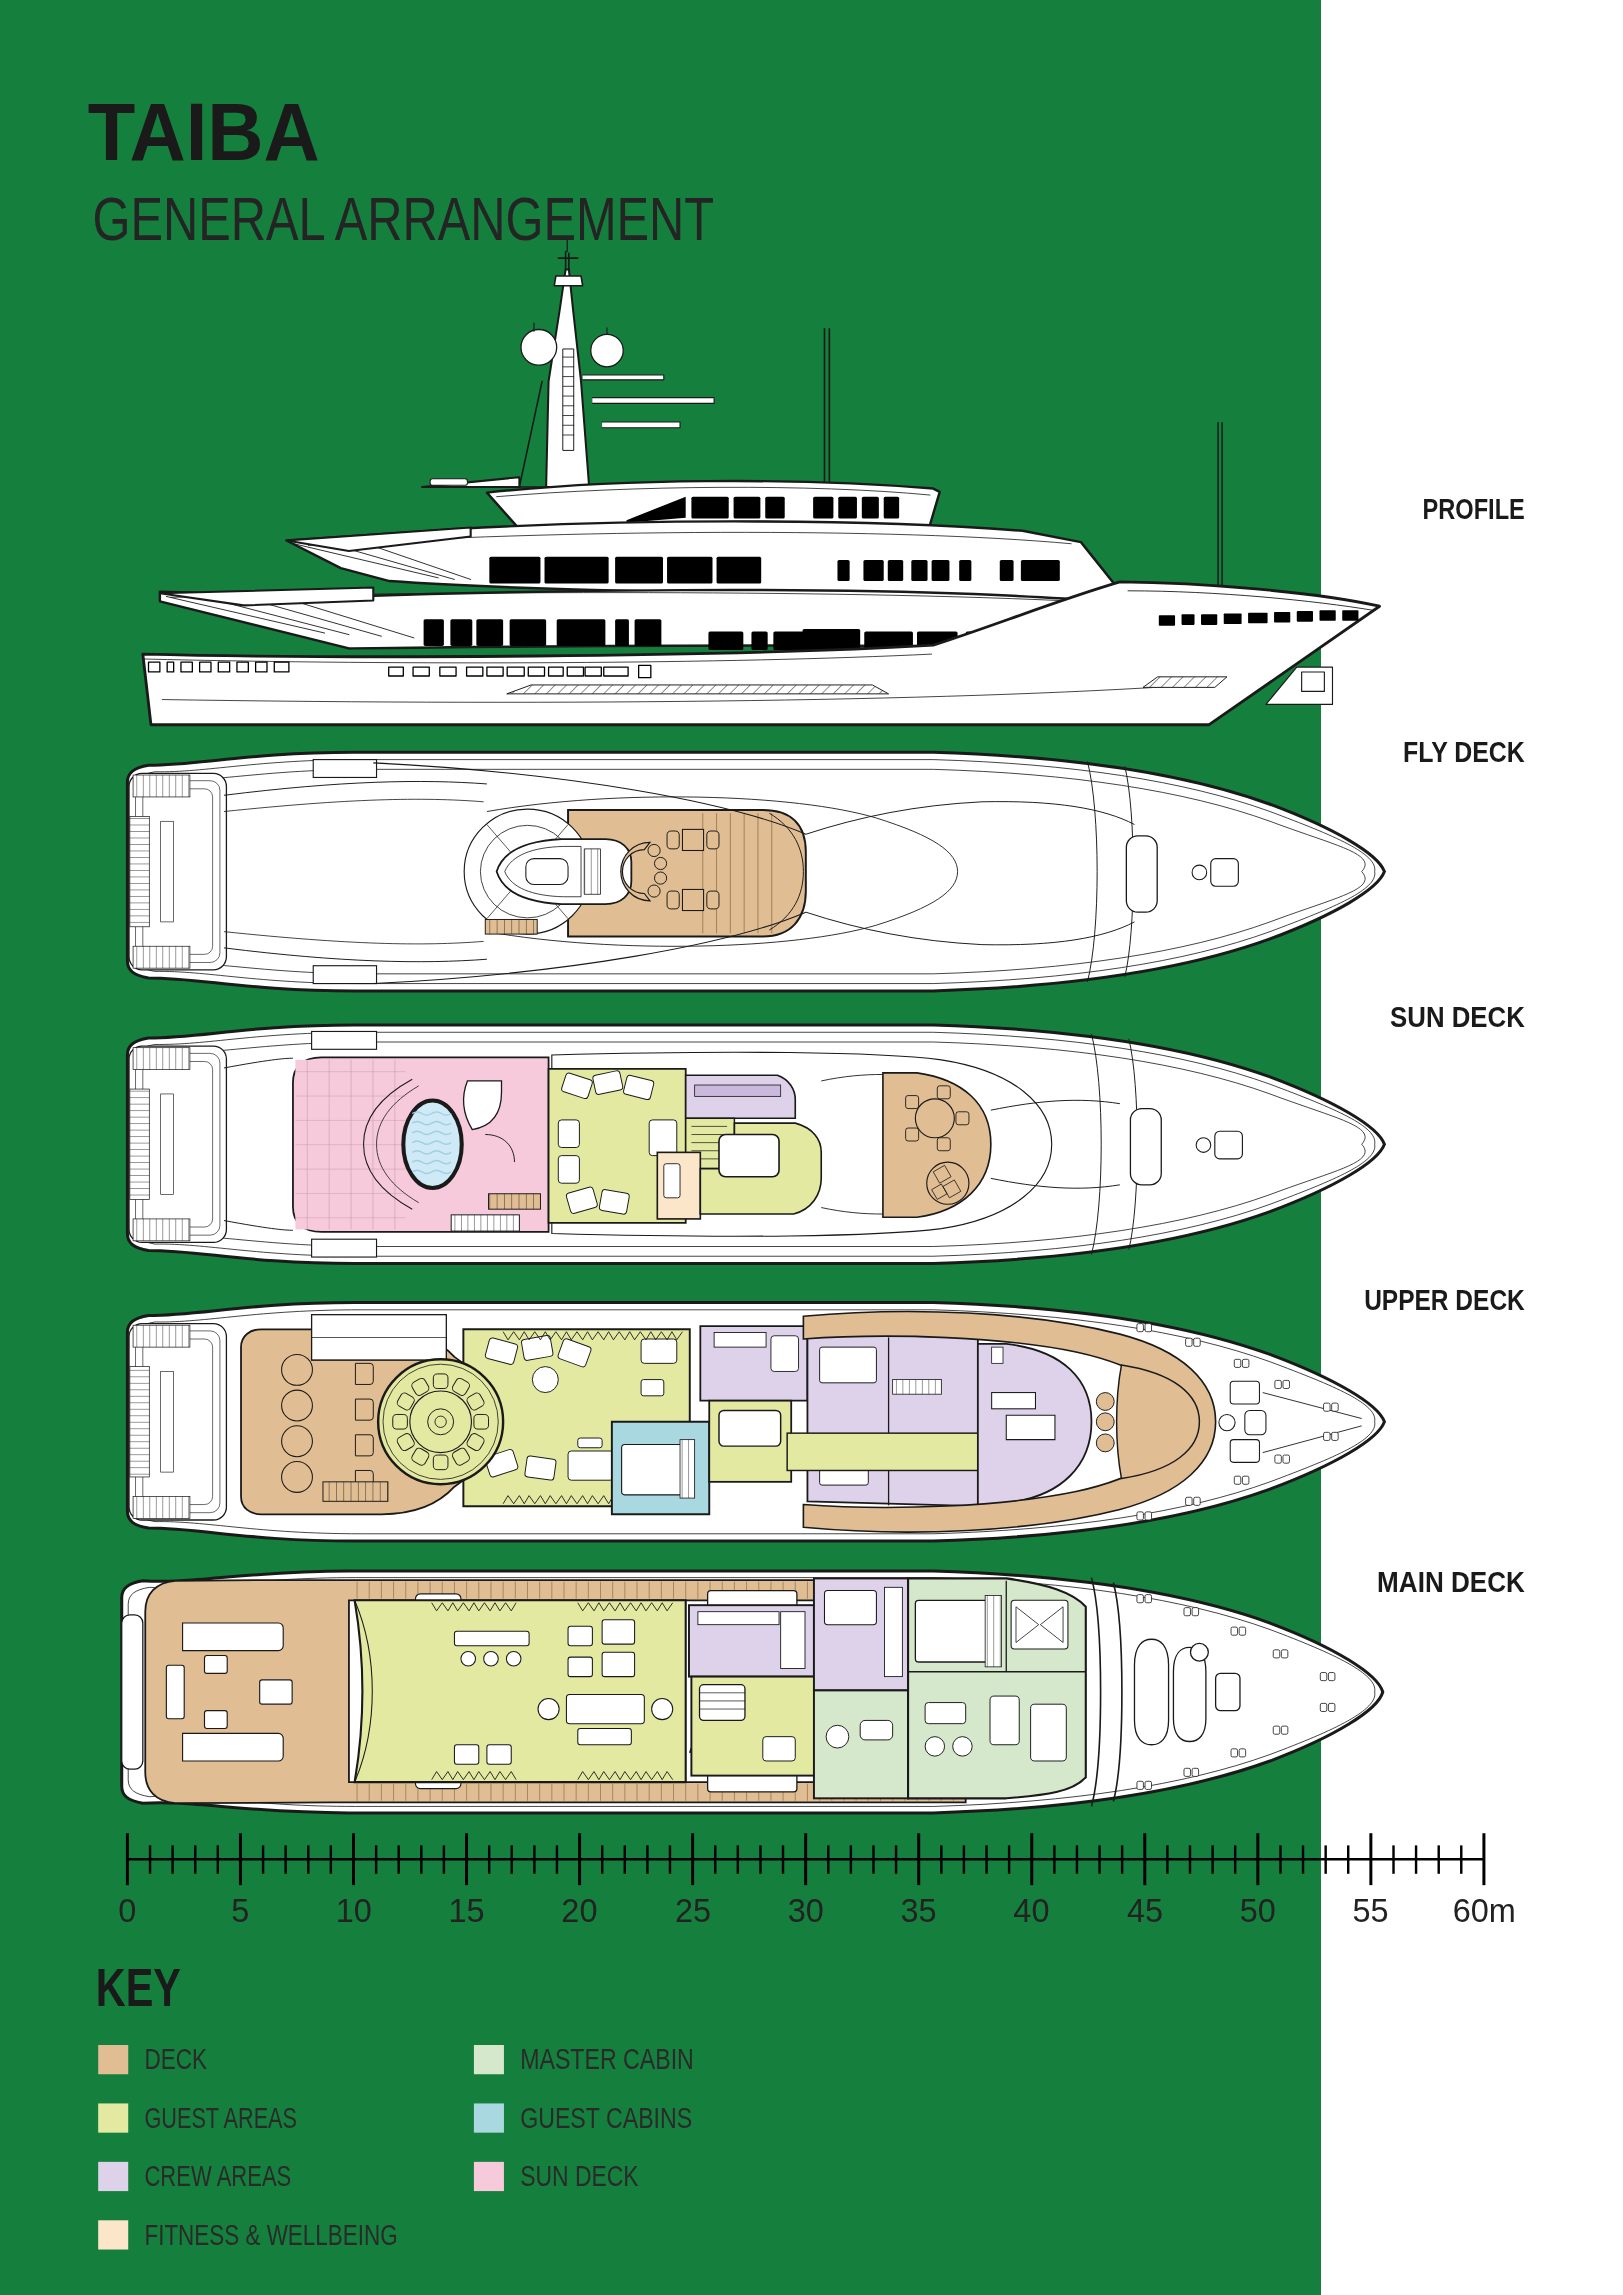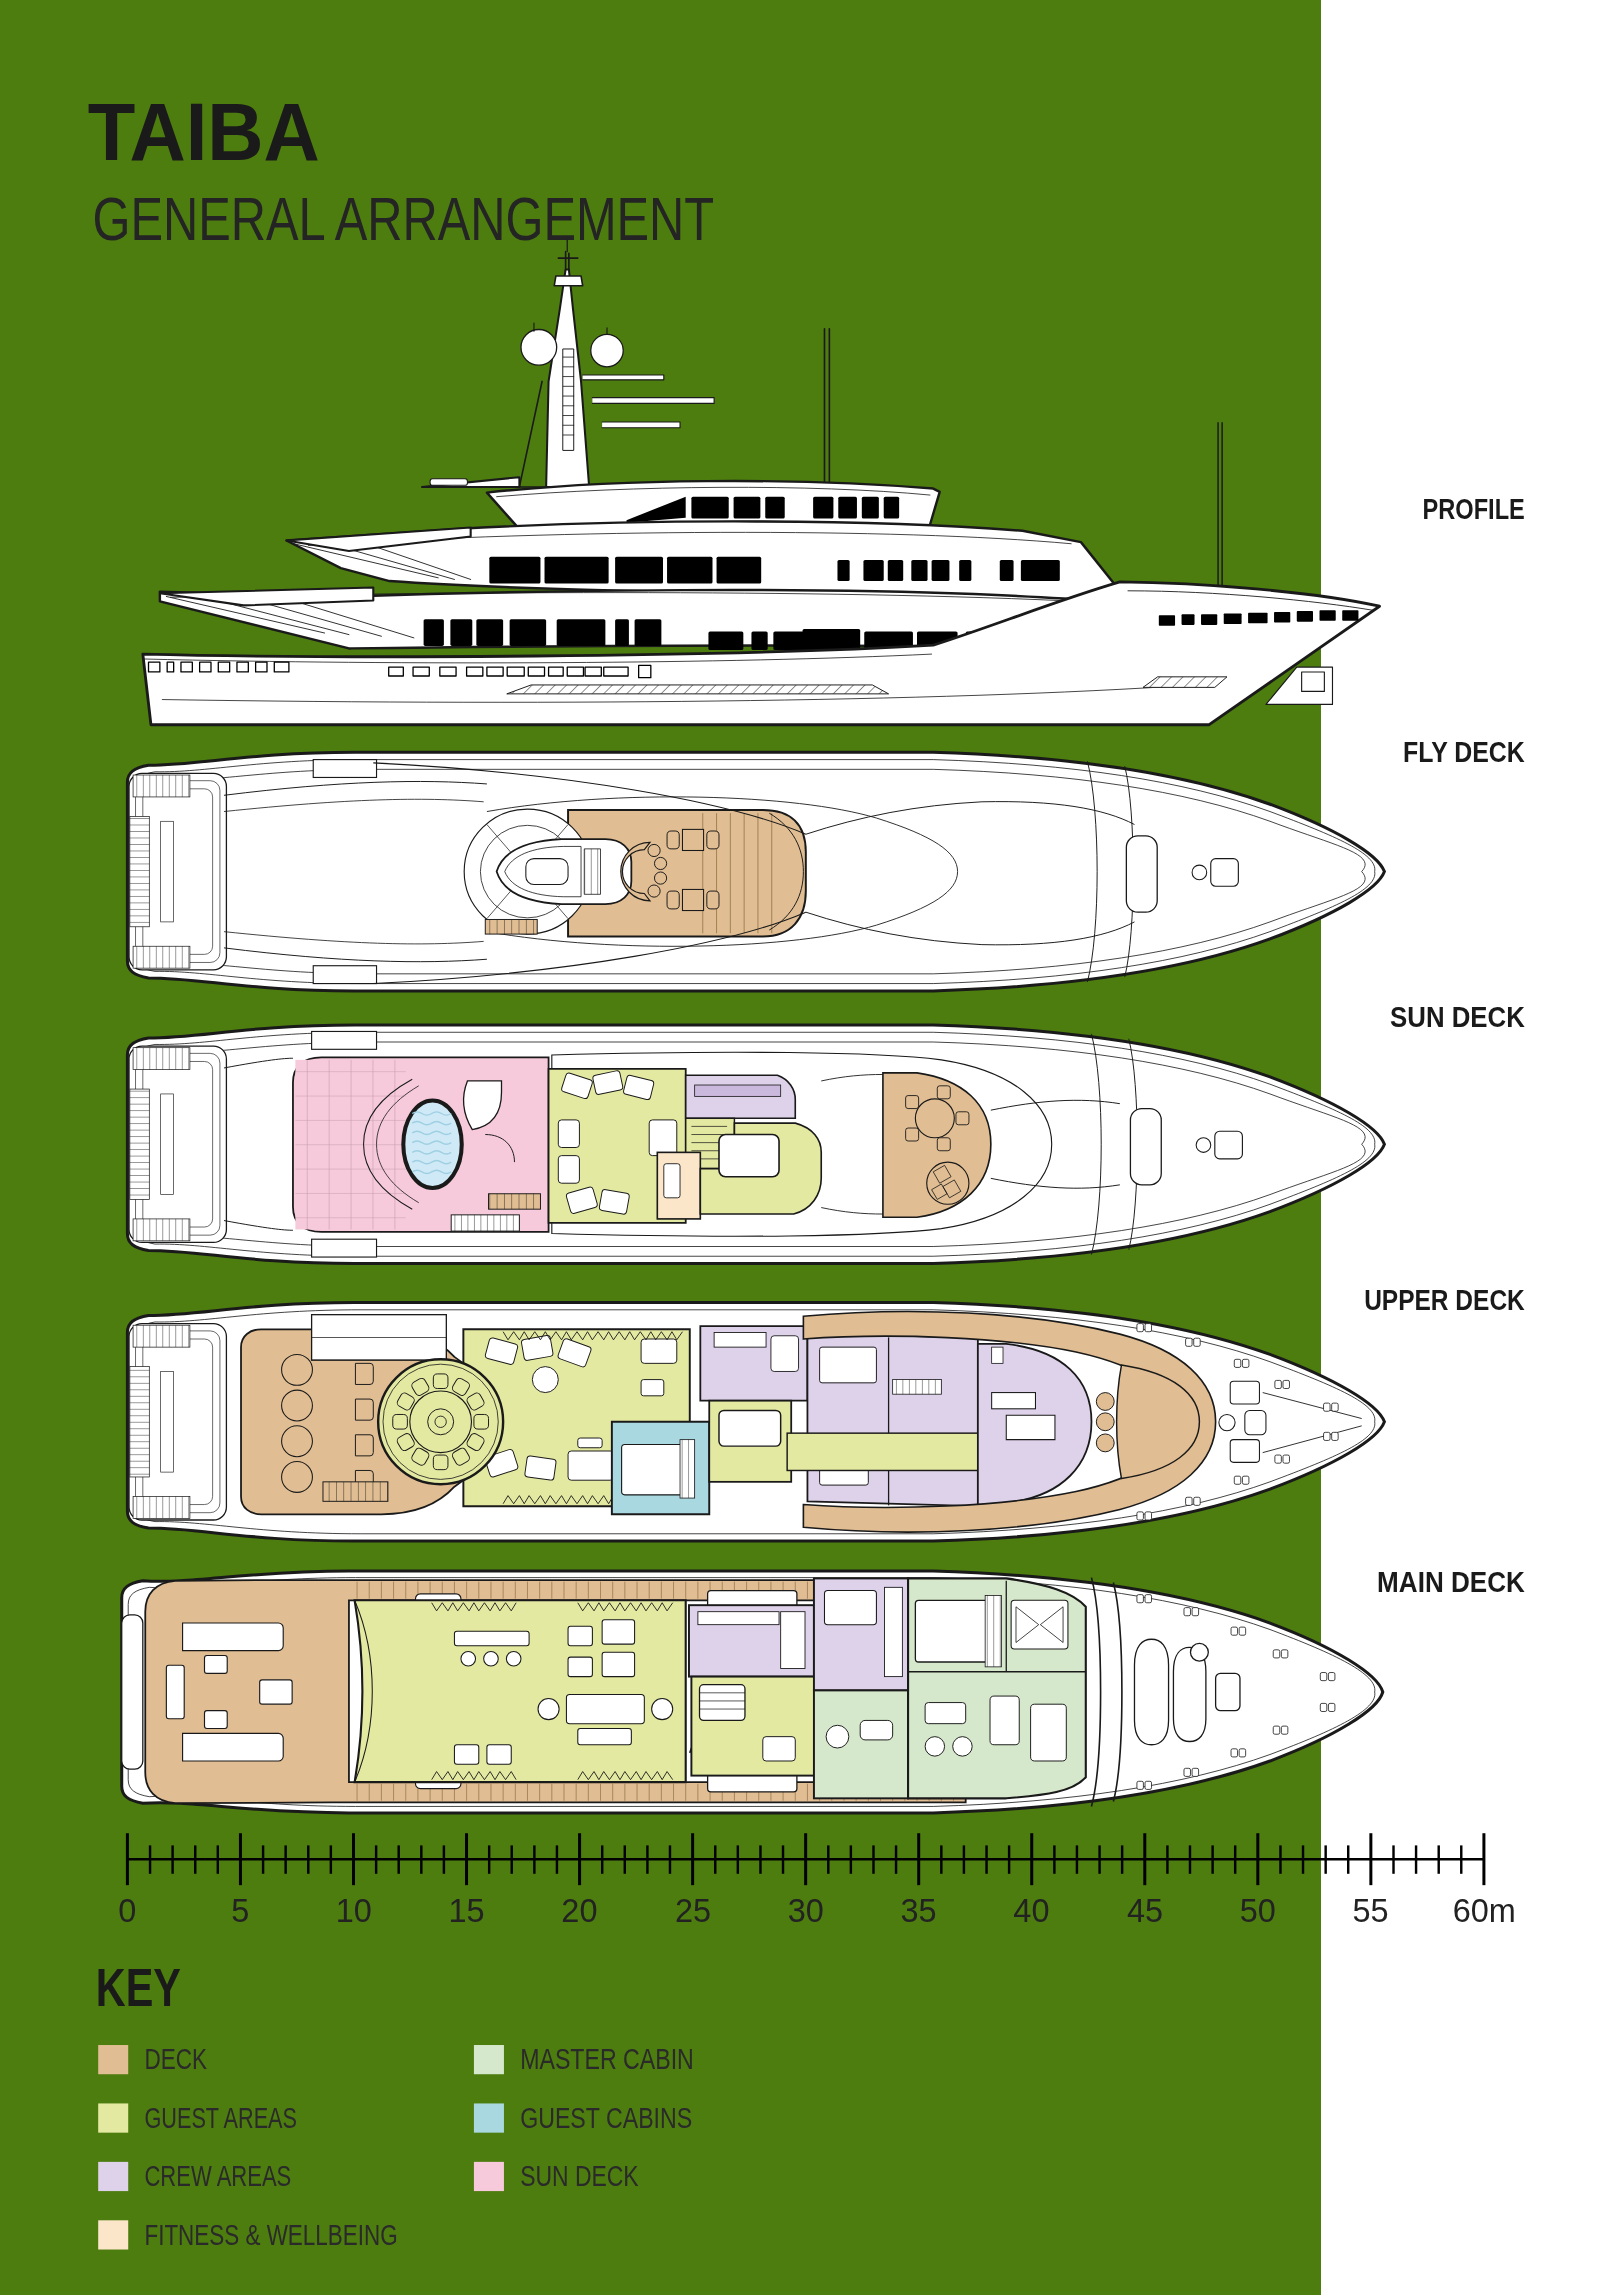--- a/index.html
+++ b/index.html
@@ -1,12 +1,12 @@
 <!DOCTYPE html>
-<html style="font-size:13px"><head><meta charset="utf-8"><style>html,body{margin:0;padding:0;background:#fff;}*{box-sizing:border-box;}.page{position:relative;width:1321px;height:2295px;background:#4d7c0f;font-family:"Liberation Sans",sans-serif;}</style></head><body>
+<html style="font-size:13px"><head><meta charset="utf-8"><style>html,body{margin:0;padding:0;background:#fff;}*{box-sizing:border-box;}.page{position:relative;width:1321px;height:2295px;background:#15803d;font-family:"Liberation Sans",sans-serif;}</style></head><body>
 <div class="page">
 <svg width="1623" height="2295" viewBox="0 0 2000 2828">
 <defs>
         <pattern id="hd" width="10" height="10" patternUnits="userSpaceOnUse" patternTransform="rotate(45)">
           <rect width="10" height="10" fill="#fff"></rect>
           <line x1="0" y1="0" x2="0" y2="10" stroke="#1a1a1a" stroke-width="1.2"></line>
         </pattern>
         <pattern id="hv" width="8" height="8" patternUnits="userSpaceOnUse">
           <rect width="8" height="8" fill="#fff"></rect>
           <line x1="0" y1="0" x2="0" y2="8" stroke="#1a1a1a" stroke-width="1.1"></line>

